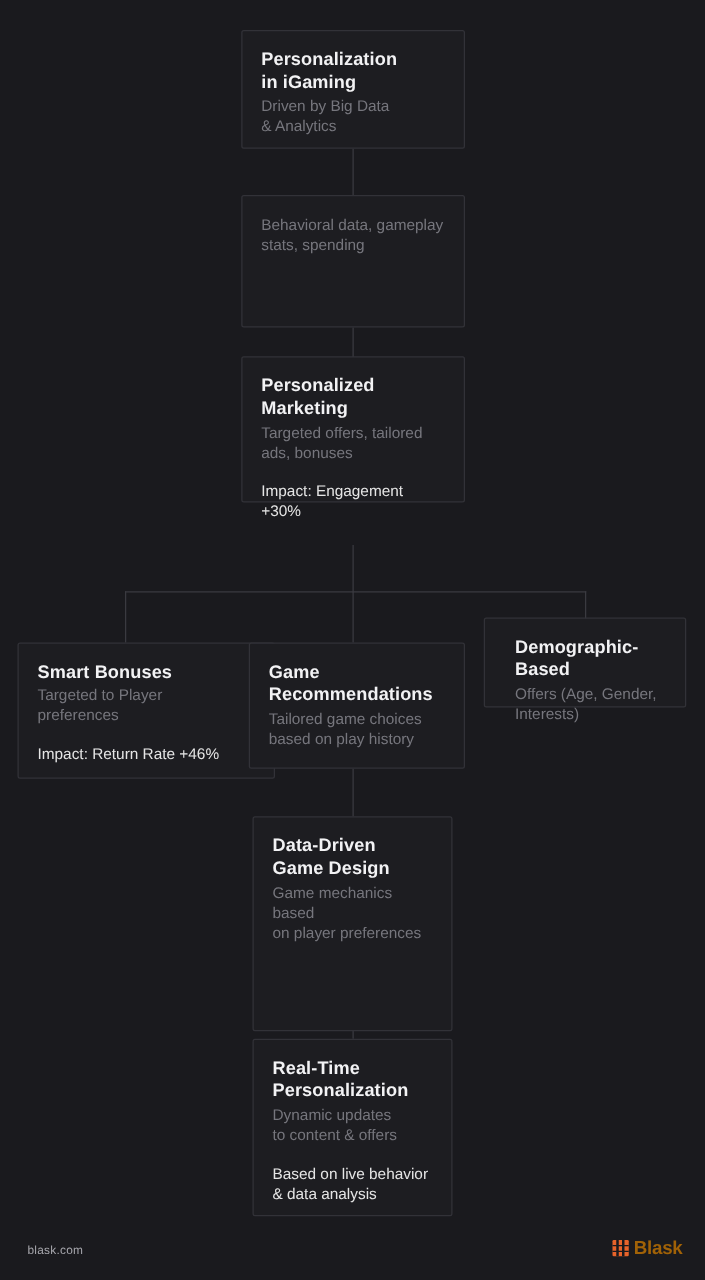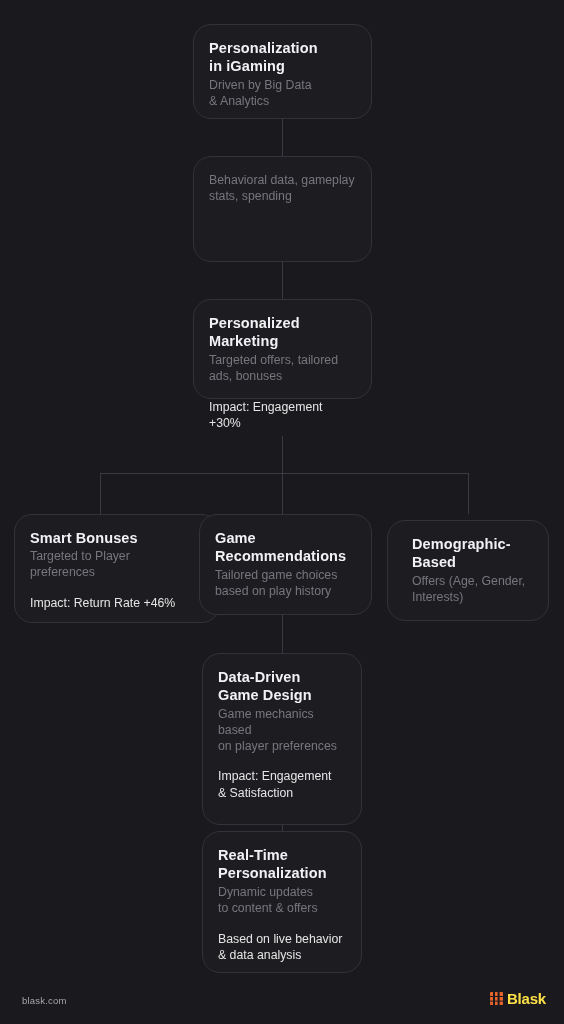--- a/index.html
+++ b/index.html
@@ -26,21 +26,21 @@
     z-index: 1;
   }
   .conn.v { width: 1px; }
   .conn.h { height: 1px; }
 
   
   .card {
     position: absolute;
     background: #1d1d21;
     border: 1px solid #323238;
-    border-radius: 18px;
+    border-radius: 2px;
     z-index: 2;
     padding: 14px 15px 0 15px;
   }
 
   .card-title {
     color: #f2f2f4;
     font-size: 14.5px;
     font-weight: bold;
     line-height: 1.26;
     letter-spacing: 0.1px;
@@ -109,21 +109,21 @@
   #brand-mark::before {
     left: 3.5px; top: 0; width: 1.3px; height: 13px;
     box-shadow: 4.6px 0 0 0 #1a1a1e;
   }
   #brand-mark::after {
     top: 3.5px; left: 0; width: 13px; height: 1.3px;
     box-shadow: 0 4.6px 0 0 #1a1a1e;
   }
 
   #brand-name {
-    color: #fde047;
+    color: #a16207;
     font-size: 15px;
     font-weight: bold;
     letter-spacing: -0.2px;
     text-align: right;
   }
 </style>
 </head>
 <body>
 
 <div id="canvas">
@@ -151,21 +151,21 @@
 in iGaming</div>
     <div class="card-sub">Driven by Big Data
 &amp; Analytics</div>
   </div>
 
   <div class="card" style="left:193px; top:156px; width:179px; height:106px;">
     <div class="card-sub">Behavioral data, gameplay
 stats, spending</div>
   </div>
 
-  <div class="card" style="left:193px; top:299px; width:179px; height:100px;">
+  <div class="card" style="left:193px; top:285px; width:179px; height:117px;">
     <div class="card-title">Personalized
 Marketing</div>
     <div class="card-sub">Targeted offers, tailored
 ads, bonuses</div>
     <div class="card-impact">Impact: Engagement +30%</div>
   </div>
 
   <div class="card" style="left:14px; top:514px; width:206px; height:109px;">
     <div class="card-title">Smart Bonuses</div>
     <div class="card-sub">Targeted to Player
@@ -173,34 +173,32 @@
     <div class="card-impact">Impact: Return Rate +46%</div>
   </div>
 
   <div class="card" style="left:199px; top:514px; width:173px; height:101px;">
     <div class="card-title">Game
 Recommendations</div>
     <div class="card-sub">Tailored game choices
 based on play history</div>
   </div>
 
-  <div class="card" style="left:387px; top:520px; width:162px; height:101px;padding-left:24px;">
+  <div class="card" style="left:387px; top:494px; width:162px; height:72px;padding-left:24px;">
     <div class="card-title">Demographic-
 Based</div>
     <div class="card-sub">Offers (Age, Gender,
 Interests)</div>
   </div>
 
   <div class="card" style="left:202px; top:653px; width:160px; height:172px;">
     <div class="card-title">Data-Driven
 Game Design</div>
     <div class="card-sub">Game mechanics based
 on player preferences</div>
-    <div class="card-impact">Impact: Engagement
-&amp; Satisfaction</div>
   </div>
 
   <div class="card" style="left:202px; top:831px; width:160px; height:142px;">
     <div class="card-title">Real-Time
 Personalization</div>
     <div class="card-sub">Dynamic updates
 to content &amp; offers</div>
     <div class="card-impact">Based on live behavior
 &amp; data analysis</div>
   </div>

